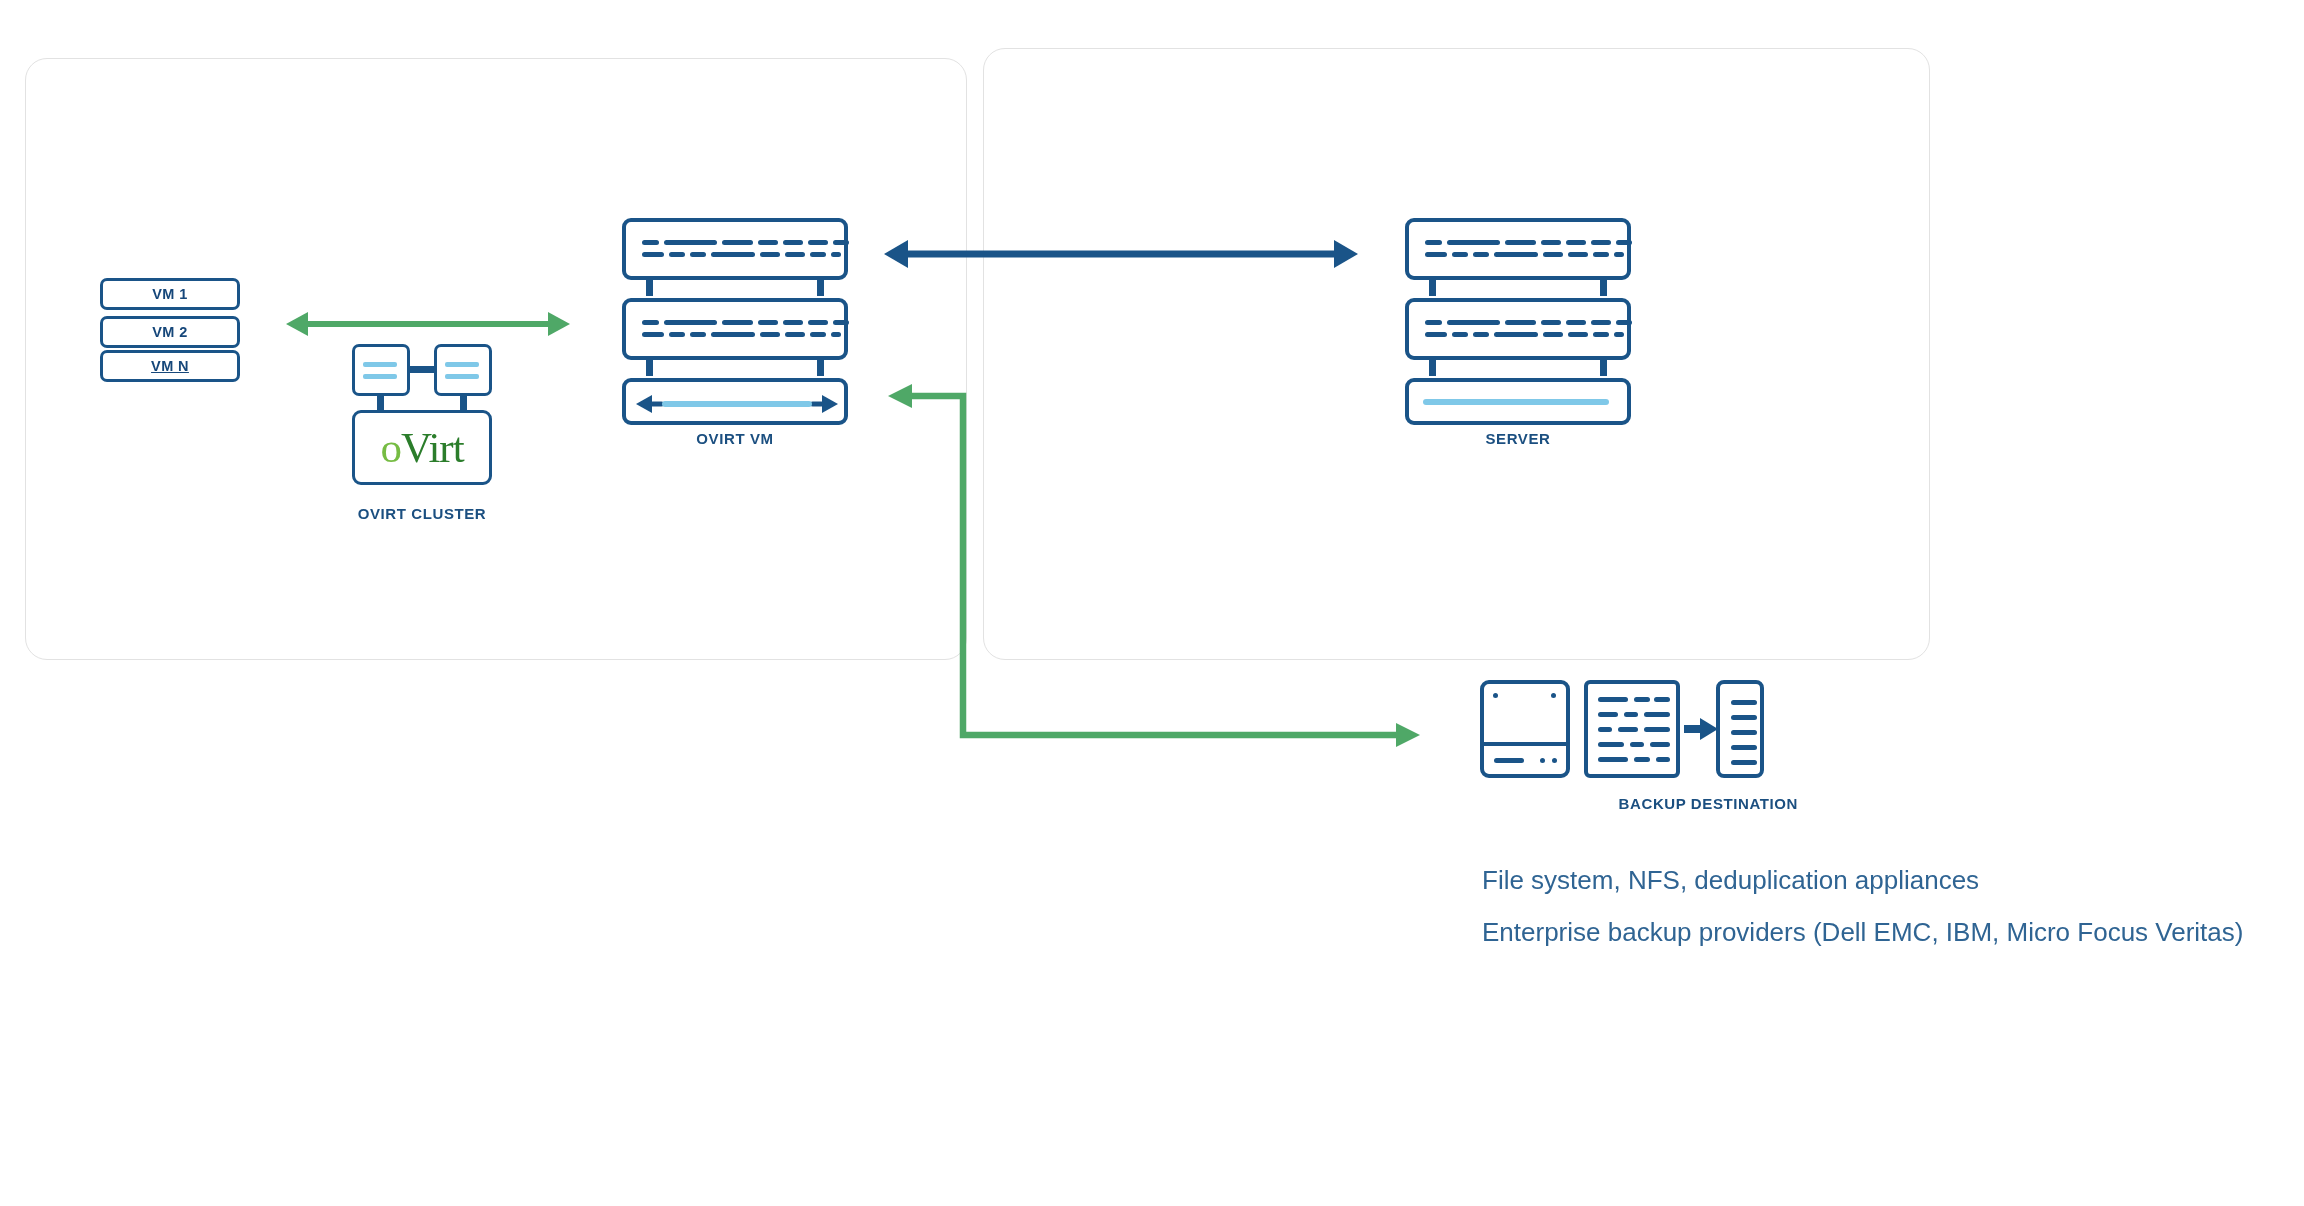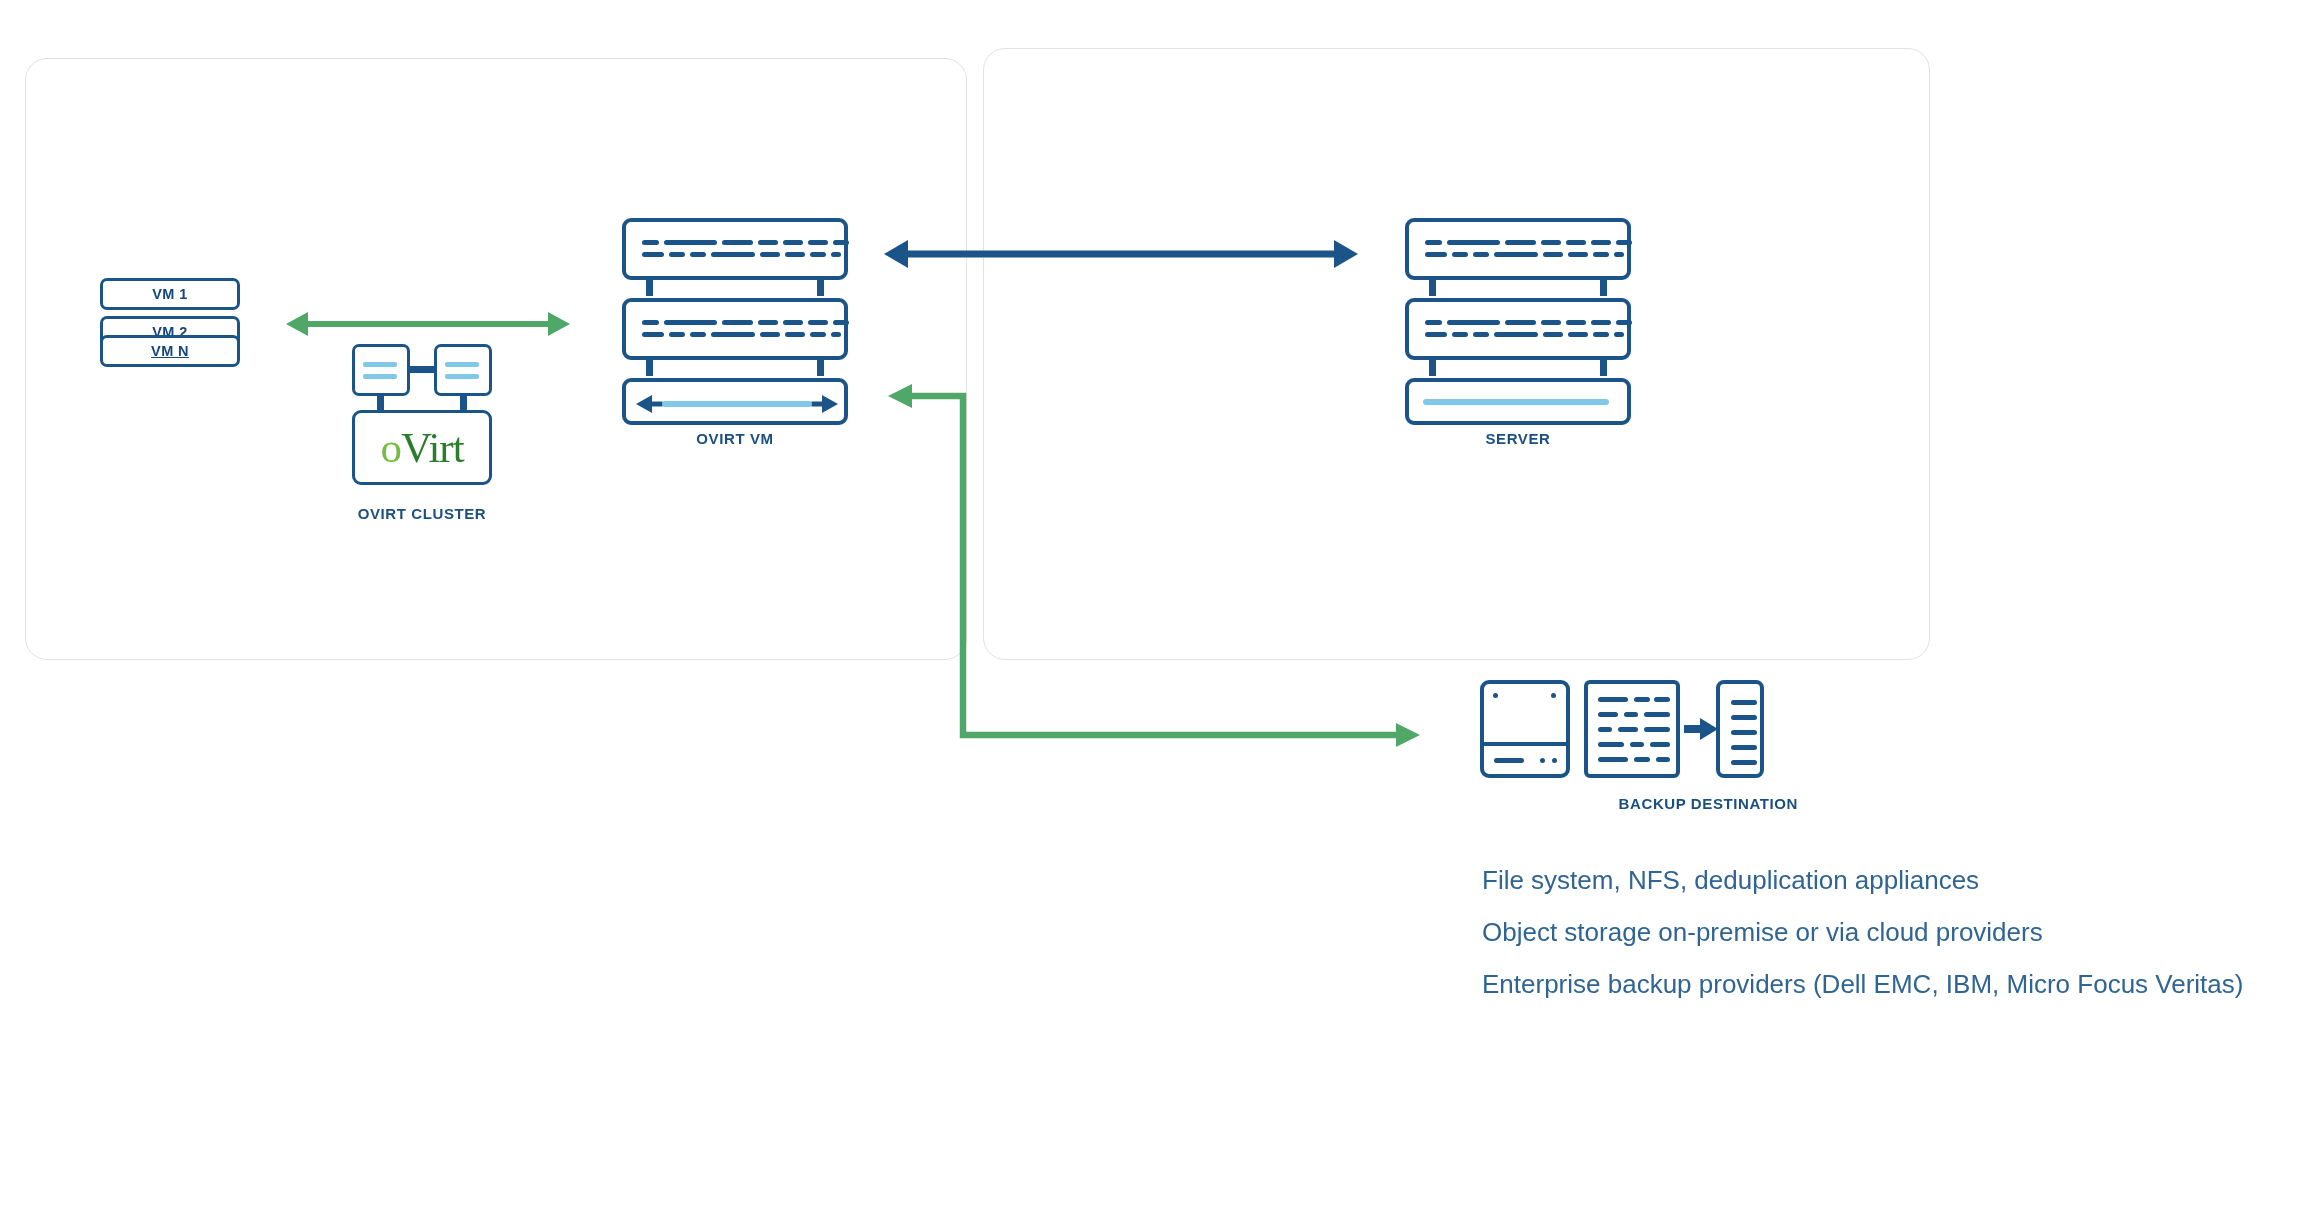--- a/index.html
+++ b/index.html
@@ -200,21 +200,21 @@
   <div class="panel" id="panel-virt"></div>
   <div class="panel" id="panel-server"></div>
 
   <div id="vm-stack">
     <div class="vm-conn" style="left:14px; top:32px;"></div>
     <div class="vm-conn" style="left:120px; top:32px;"></div>
     <div class="vm-conn" style="left:14px; top:72px;"></div>
     <div class="vm-conn" style="left:120px; top:72px;"></div>
     <div class="vm-box" style="top:16px;">VM 1</div>
     <div class="vm-box" style="top:40px;margin-top:14px;">VM 2</div>
-    <div class="vm-box" style="top:73px;text-decoration:underline;">VM N</div>
+    <div class="vm-box" style="top:88px;text-decoration:underline;">VM N</div>
   </div>
 
   <div id="ovirt-cluster">
     <div class="ov-small" style="left:0px;">
       <span class="bar" style="top:15px;"></span>
       <span class="bar" style="top:27px;"></span>
     </div>
     <div class="ov-small" style="left:82px;">
       <span class="bar" style="top:15px;"></span>
       <span class="bar" style="top:27px;"></span>
@@ -407,18 +407,17 @@
       <span class="dl" style="top:31px;"></span>
       <span class="dl" style="top:46px;"></span>
       <span class="dl" style="top:61px;"></span>
       <span class="dl" style="top:76px;"></span>
     </div>
   </div>
   <div class="node-label" style="left:1462px; top:795px; width:336px;text-align:right;">BACKUP DESTINATION</div>
 
   <div id="desc-list">
     <div class="desc-line">File system, NFS, deduplication appliances</div>
-    <div class="desc-line">Object storage on-premise or via cloud providers</div>
     <div class="desc-line">Enterprise backup providers (Dell EMC, IBM, Micro Focus Veritas)</div>
   </div>
 
 
 </div>
 
 </body></html>

